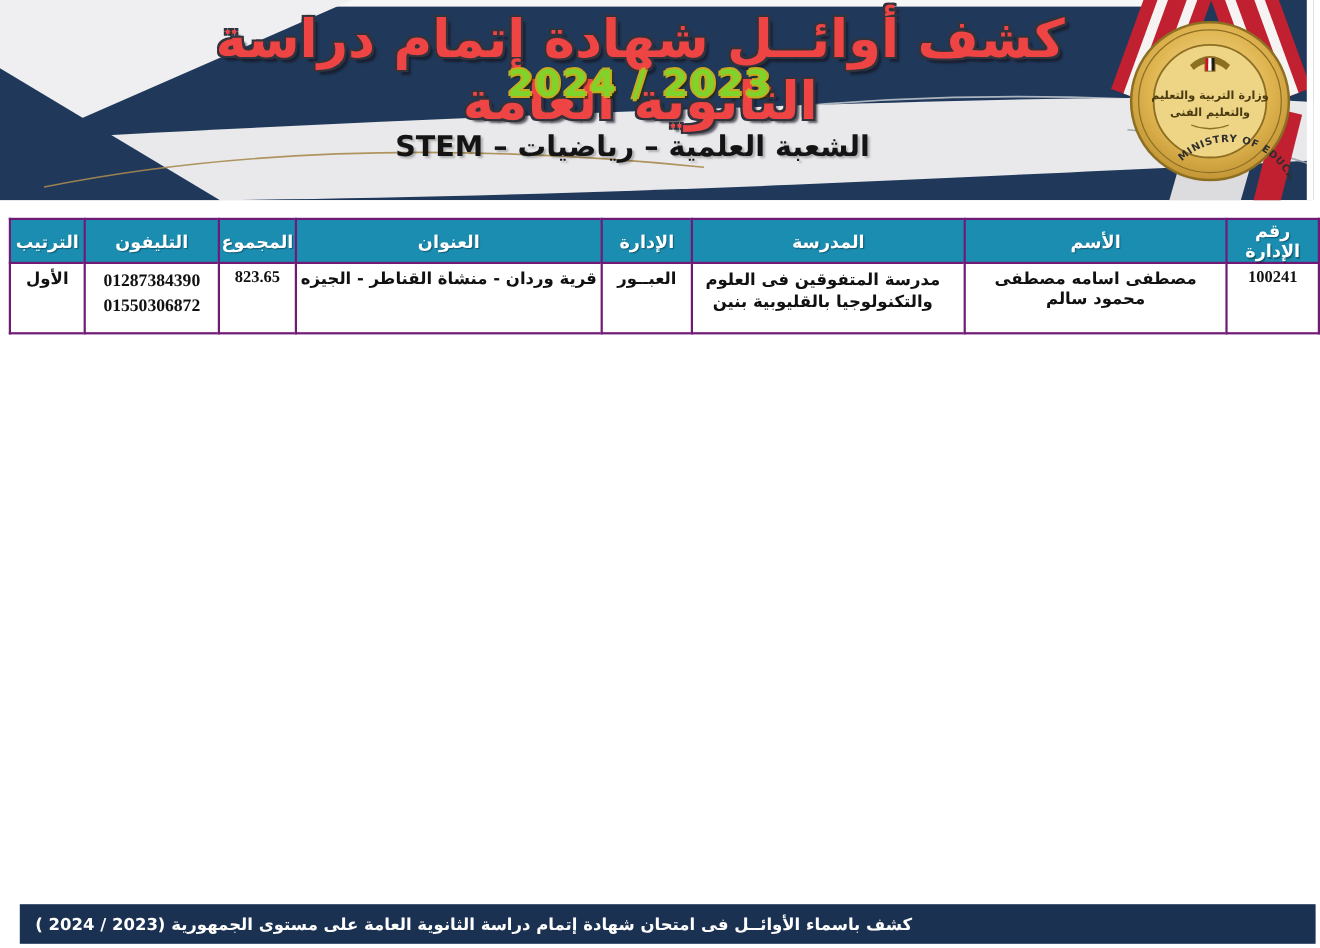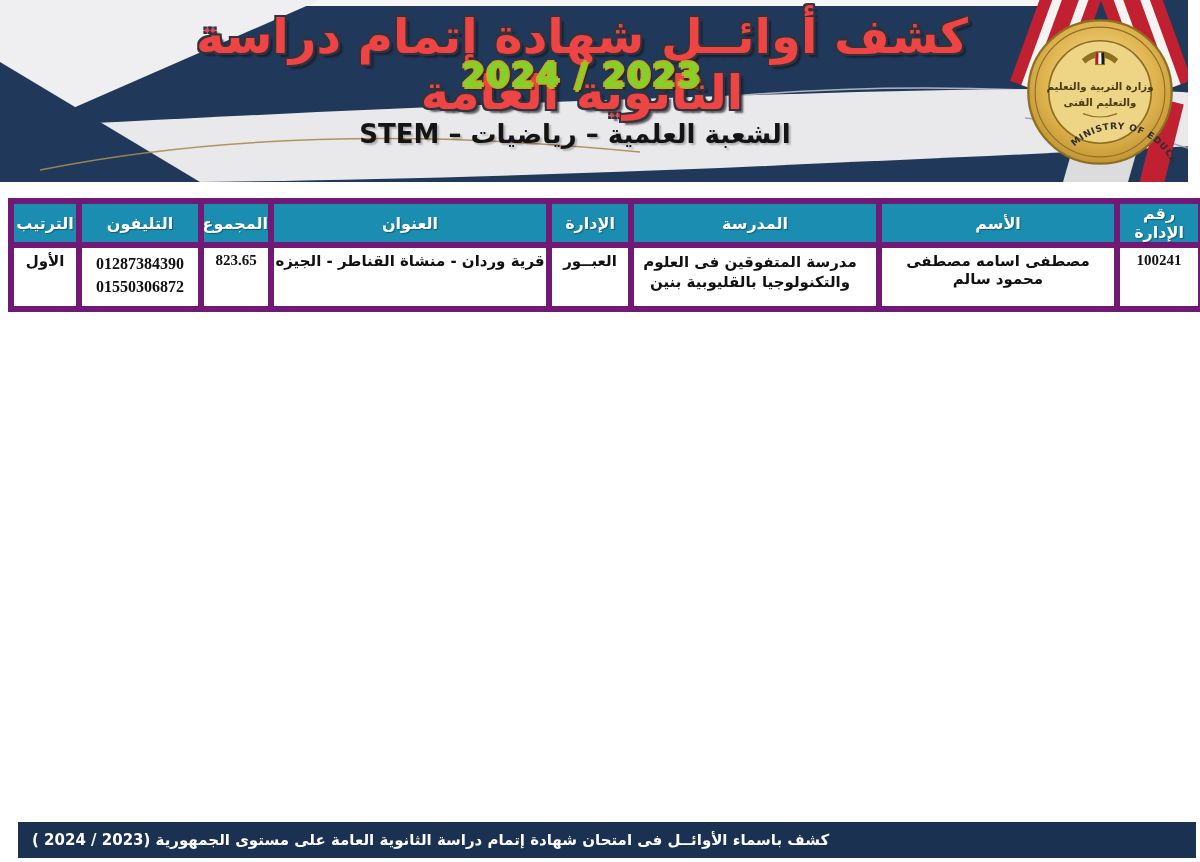--- a/index.html
+++ b/index.html
@@ -25,21 +25,21 @@
   .banner-subtitle {
     position:absolute; top:119px; left:352px; width:446px; text-align:center;
     direction:rtl; font-size:26px; font-weight:bold; color:#141414;
     text-shadow:2px 2px 2px rgba(0,0,0,.25);
   }
   .medal { position:absolute; top:18px; left:1026px; width:148px; height:148px; }
 
   
   .content { position:absolute; top:198px; left:8px; width:1186px; }
   table.results { width:100%; border-collapse:collapse; table-layout:fixed; direction:rtl; }
-  table.results th, table.results td { border:6px solid #701a75; }
+  table.results th, table.results td { border:2px solid #701a75; }
   table.results th {
     background:#1a8db1; color:#ffffff; font-weight:bold; font-size:16px;
     height:34px; text-align:center; vertical-align:middle;
     text-shadow:1px 1px 1px rgba(0,0,0,.35);
   }
   table.results td {
     height:64px; vertical-align:top; text-align:center; padding-top:4px;
     font-size:15px; font-weight:bold; color:#111; background:#fff;
   }
   td.num { font-family:"Liberation Serif","DejaVu Serif",serif; font-size:17px; }

